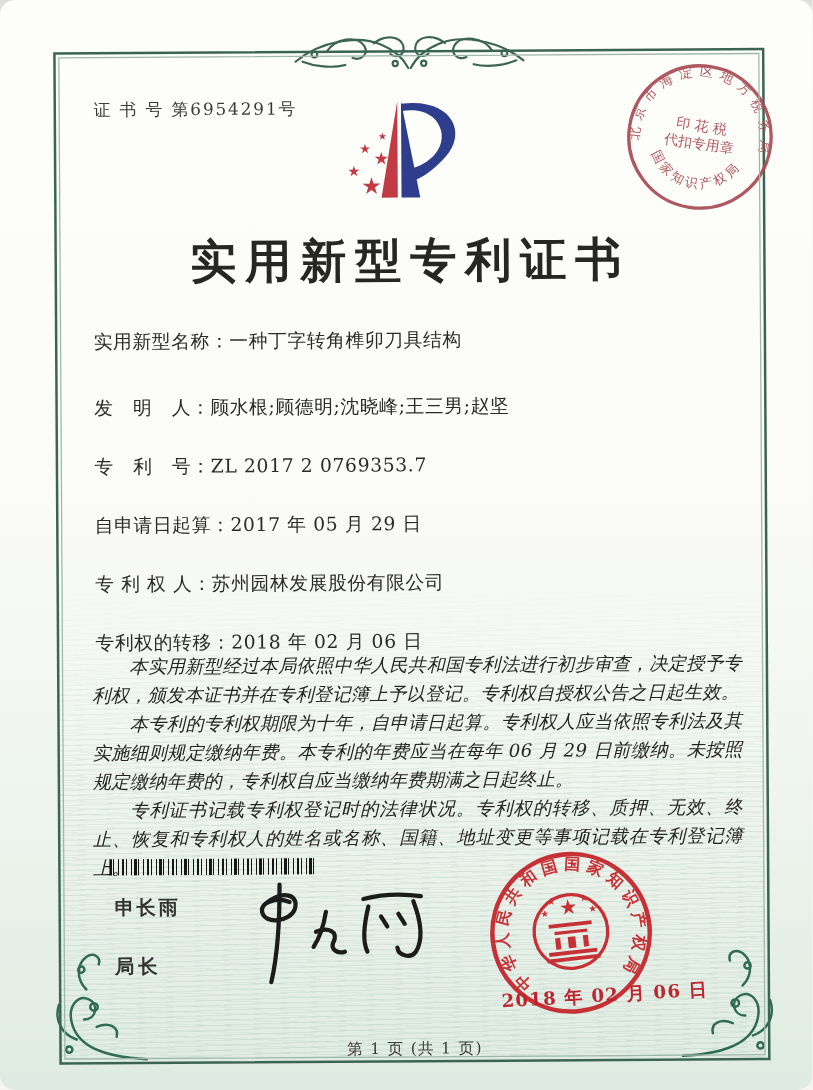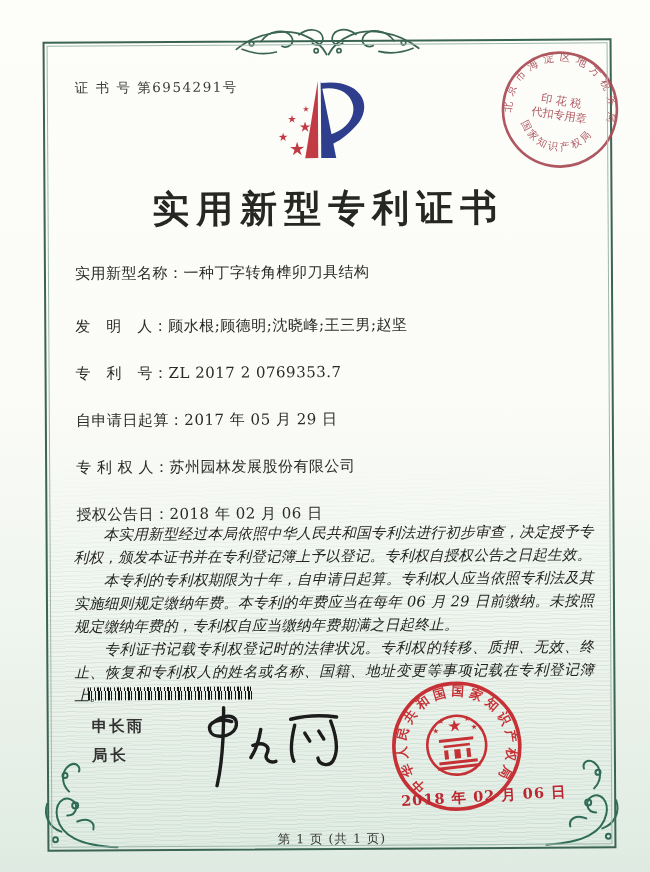--- a/index.html
+++ b/index.html
@@ -8,20 +8,21 @@
     background:#f6f5f1;
     font-family:"DejaVu Serif","Liberation Serif",serif;
     color:#2a2a28;
     position:relative;
   }
   .scan-edge-top{position:absolute;left:0;top:0;width:650px;height:26px;
     background:linear-gradient(180deg,rgba(190,190,188,.45),rgba(255,255,255,0));pointer-events:none;}
   .sheet{
     position:absolute;inset:0;
     background:linear-gradient(180deg,#fdfdfa 0%,#fbfbf7 45%,#f1f6f0 68%,#e7f0e8 86%,#dfebe2 100%);
+    border-radius:12px;
   }
   .guilloche{
     position:absolute;left:47px;top:460px;width:564px;height:386px;pointer-events:none;
     background:
       repeating-linear-gradient(178deg, rgba(66,128,104,.10) 0 1px, rgba(0,0,0,0) 1px 4px),
       repeating-linear-gradient(182deg, rgba(66,128,104,.07) 0 1px, rgba(0,0,0,0) 1px 5px);
     opacity:.8;
     -webkit-mask-image:linear-gradient(180deg,transparent 0,#000 45%);
             mask-image:linear-gradient(180deg,transparent 0,#000 45%);
   }
@@ -42,21 +43,21 @@
   .fields{position:absolute;left:29px;top:221px;width:505px;font-size:15px;}
   .field-row{height:20px;margin-bottom:27px;white-space:pre;}
   .field-row:first-child{margin-bottom:33px;}
   .field-label{letter-spacing:.5px;}
   .field-value{letter-spacing:.5px;}
   .body-paragraphs{position:absolute;left:26px;top:479px;width:520px;font-size:14.6px;line-height:23px;
     text-align:justify;font-style:italic;color:#242422;}
   .body-paragraphs p{margin:0;text-indent:2.05em;letter-spacing:.2px;}
   .barcode{position:absolute;left:39px;top:644px;width:166px;height:13px;
     background:repeating-linear-gradient(90deg,#161616 0 2px,transparent 2px 3px,#161616 3px 4px,transparent 4px 7px,#161616 7px 8px,transparent 8px 10px);}
-  .sig-title{position:absolute;left:43px;top:702px;font-size:15.5px;font-weight:600;letter-spacing:3px;color:#333;}
+  .sig-title{position:absolute;left:43px;top:720px;font-size:15.5px;font-weight:600;letter-spacing:3px;color:#333;}
   .sig-name{position:absolute;left:43px;top:673px;font-size:15.5px;font-weight:600;letter-spacing:2px;color:#333;}
   .signature-svg{position:absolute;left:142px;top:660px;width:162px;height:88px;}
   .sipo-seal{position:absolute;left:340px;top:637px;width:136px;height:136px;transform:rotate(-6deg);opacity:.95;}
   .seal-date{position:absolute;left:352px;top:746px;font-size:14.5px;font-weight:700;color:#bb2630;
     letter-spacing:1px;transform:rotate(-3deg);white-space:pre;}
   .page-footer{position:absolute;left:0;top:789px;width:565px;text-align:center;font-size:12.5px;color:#3a3a38;letter-spacing:1px;}
   .corner-flourish{position:absolute;width:86px;height:104px;}
   .corner-left{left:-16px;top:704px;}
   .corner-right{right:-16px;top:704px;transform:scaleX(-1);}
   svg text{font-family:"DejaVu Sans","Liberation Sans",sans-serif;}
@@ -117,21 +118,21 @@
     </svg>
 
     <div class="page-title">实用新型专利证书</div>
 
     <div class="fields">
         <div class="field-row"><span class="field-label">实用新型名称：</span><span class="field-value">一种丁字转角榫卯刀具结构</span></div>
         <div class="field-row"><span class="field-label">发　明　人：</span><span class="field-value">顾水根;顾德明;沈晓峰;王三男;赵坚</span></div>
         <div class="field-row"><span class="field-label">专　利　号：</span><span class="field-value">ZL 2017 2 0769353.7</span></div>
         <div class="field-row"><span class="field-label">自申请日起算：</span><span class="field-value">2017 年 05 月 29 日</span></div>
         <div class="field-row"><span class="field-label">专 利 权 人：</span><span class="field-value">苏州园林发展股份有限公司</span></div>
-        <div class="field-row"><span class="field-label">授权公告日：</span><span class="field-value">2018 年 02 月 06 日</span></div>
+        <div class="field-row"><span class="field-label">专利权的转移：</span><span class="field-value">2018 年 02 月 06 日</span></div>
       </div>
 
     <div class="body-paragraphs">
         <p>本实用新型经过本局依照中华人民共和国专利法进行初步审查，决定授予专利权，颁发本证书并在专利登记簿上予以登记。专利权自授权公告之日起生效。</p>
         <p>本专利的专利权期限为十年，自申请日起算。专利权人应当依照专利法及其实施细则规定缴纳年费。本专利的年费应当在每年 06 月 29 日前缴纳。未按照规定缴纳年费的，专利权自应当缴纳年费期满之日起终止。</p>
         <p>专利证书记载专利权登记时的法律状况。专利权的转移、质押、无效、终止、恢复和专利权人的姓名或名称、国籍、地址变更等事项记载在专利登记簿上。</p>
       </div>
 
     <div class="barcode"></div>
 

